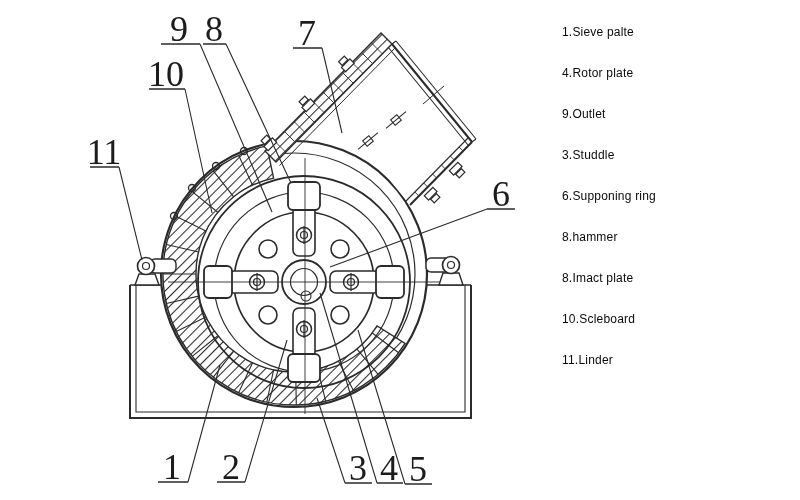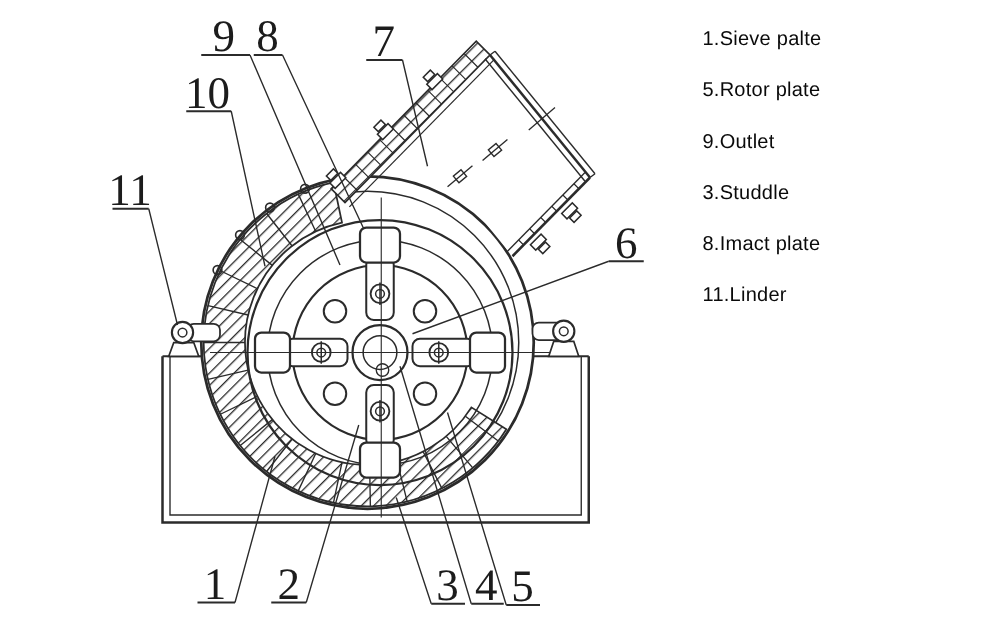--- a/index.html
+++ b/index.html
@@ -1,21 +1,21 @@
 <!DOCTYPE html>
 <html><head>
 <meta charset="utf-8">
 <style>
   html,body{margin:0;padding:0;background:#fff;}
   .stage{position:relative;width:800px;height:500px;background:#ffffff;overflow:hidden;
          font-family:"Liberation Sans",sans-serif;}
   svg{position:absolute;left:0;top:0;}
   svg text{font-family:"Liberation Serif","DejaVu Serif",serif;fill:#1c1c1c;}
   .legend{position:absolute;left:562px;top:24px;display:flex;flex-direction:column;
-          gap:25px;color:#0a0a0a;font-size:16px;line-height:16px;letter-spacing:0.2px;}
+          gap:25px;color:#0a0a0a;font-size:12px;line-height:16px;letter-spacing:0.2px;}
   .legend-item{white-space:nowrap;}
 </style>
 </head>
 <body>
 
 <div class="stage">
 
   <svg width="545" height="500" viewBox="0 0 545 500">
     <defs>
       <pattern id="hatch" width="7" height="7" patternUnits="userSpaceOnUse" patternTransform="rotate(45)">
@@ -199,38 +199,47 @@
       <text x="418" y="481">5</text>
     </g>
   </svg>
 
   <div class="legend">
     <div class="legend-item">
       <span>1.Sieve palte</span>
     </div>
 
     <div class="legend-item">
-      <span>5.Rotor plate</span>
+      <span>4.Rotor plate</span>
     </div>
 
     <div class="legend-item">
       <span>9.Outlet</span>
     </div>
 
 
     <div class="legend-item">
       <span>3.Studdle</span>
     </div>
 
-
-
+    <div class="legend-item">
+      <span>6.Supponing ring</span>
+    </div>
+
+
+    <div class="legend-item">
+      <span>8.hammer</span>
+    </div>
 
     <div class="legend-item">
       <span>8.Imact plate</span>
     </div>
 
+    <div class="legend-item">
+      <span>10.Scleboard</span>
+    </div>
 
     <div class="legend-item">
       <span>11.Linder</span>
     </div>
   </div>
 
 </div>
 
 </body></html>

